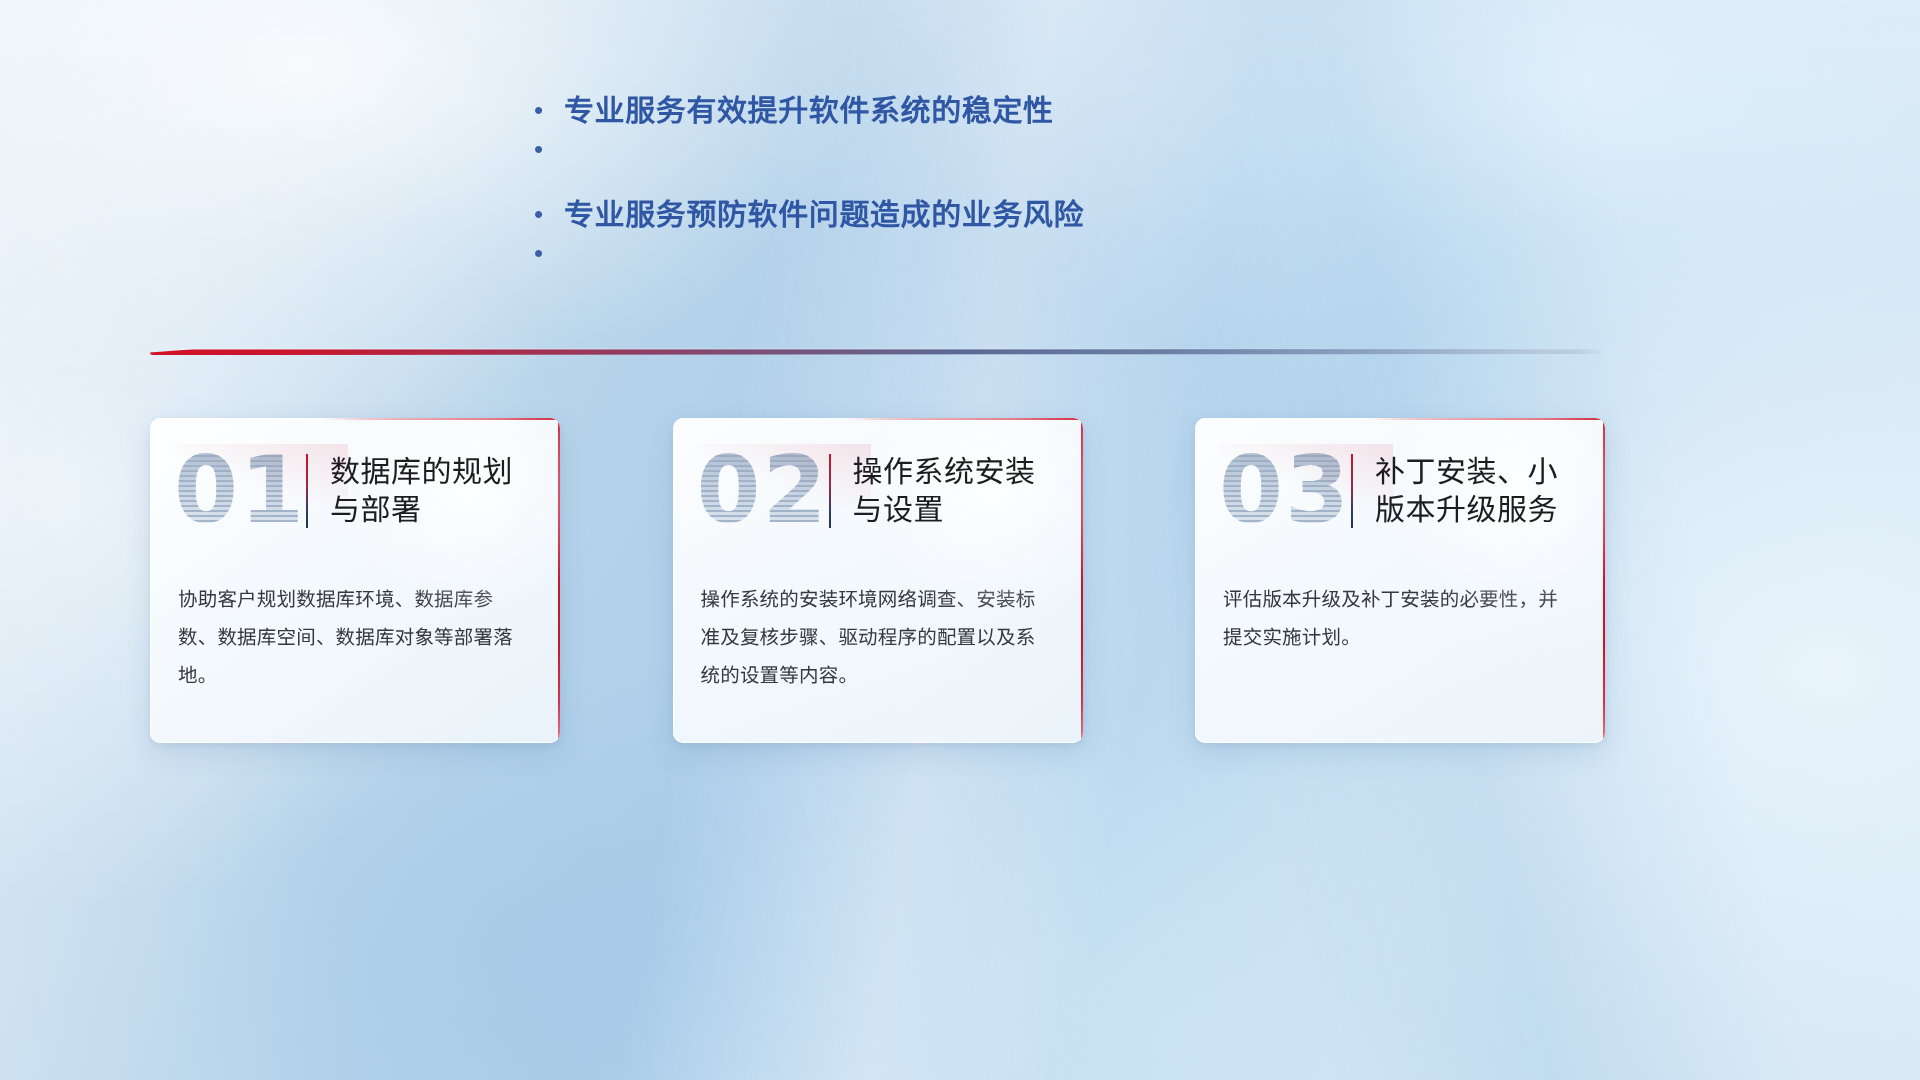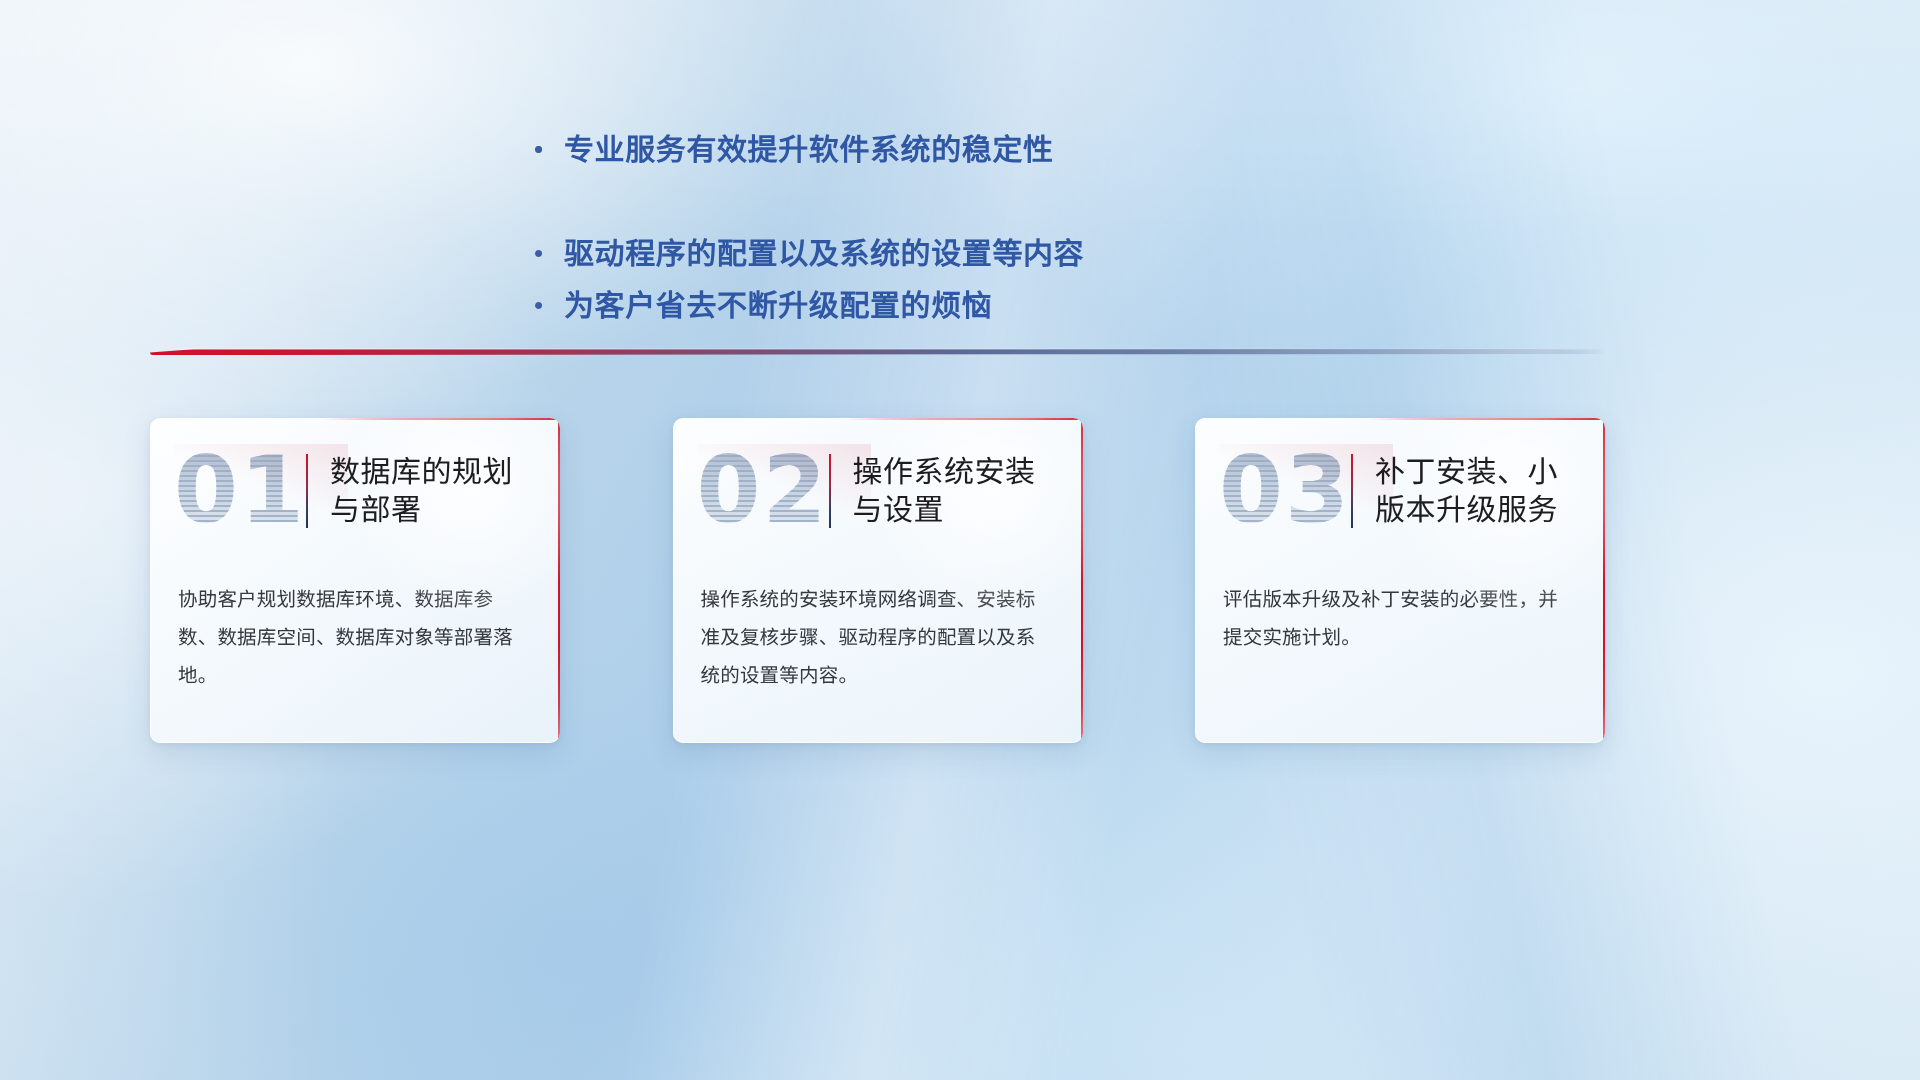--- a/index.html
+++ b/index.html
@@ -83,21 +83,20 @@
     text-align: left;
     transform: translateY(-2px);
   }
   .bullet-text {
     font-size: 30px;
     letter-spacing: .6px;
     color: #2f57a4;
     font-weight: 600;
     white-space: nowrap;
     font-family: "Liberation Sans", "DejaVu Sans", sans-serif;
-    margin-top: 39px;
   }
 
   
   #divider {
     position: absolute;
     left: 150px;
     top: 345px;
     width: 1455px;
     height: 18px;
   }
@@ -277,25 +276,24 @@
   <ul id="bullets" style="list-style:none;margin:0;padding:0;">
     <li class="bullet-row">
       <span class="bullet-dot">•</span>
       <span class="bullet-text">专业服务有效提升软件系统的稳定性</span>
     </li>
     <li class="bullet-row">
       <span class="bullet-dot">•</span>
     </li>
     <li class="bullet-row">
       <span class="bullet-dot">•</span>
-      <span class="bullet-text">驱动程序的配置以及系统的设置等内容</span>
+      <span class="bullet-text">专业服务预防软件问题造成的业务风险</span>
     </li>
     <li class="bullet-row">
       <span class="bullet-dot">•</span>
-      <span class="bullet-text">为客户省去不断升级配置的烦恼</span>
     </li>
   </ul>
 
   <div id="divider">
     <div class="sweep"></div>
     <div class="sweep-hi"></div>
   </div>
 
   <div id="cards">
 

